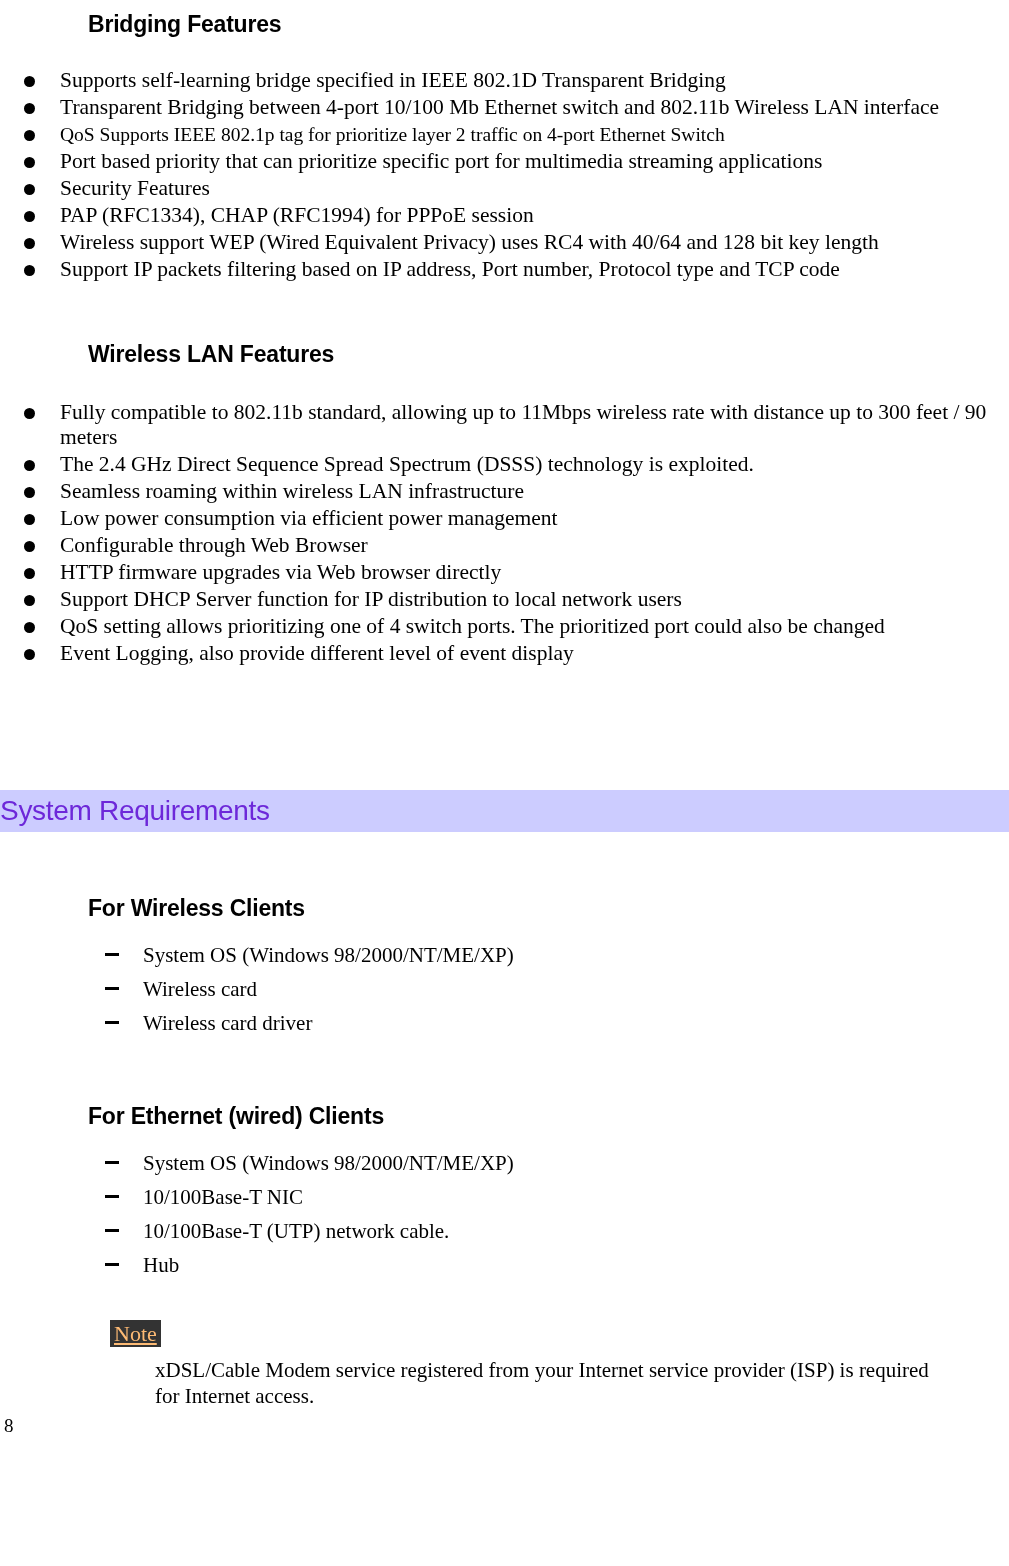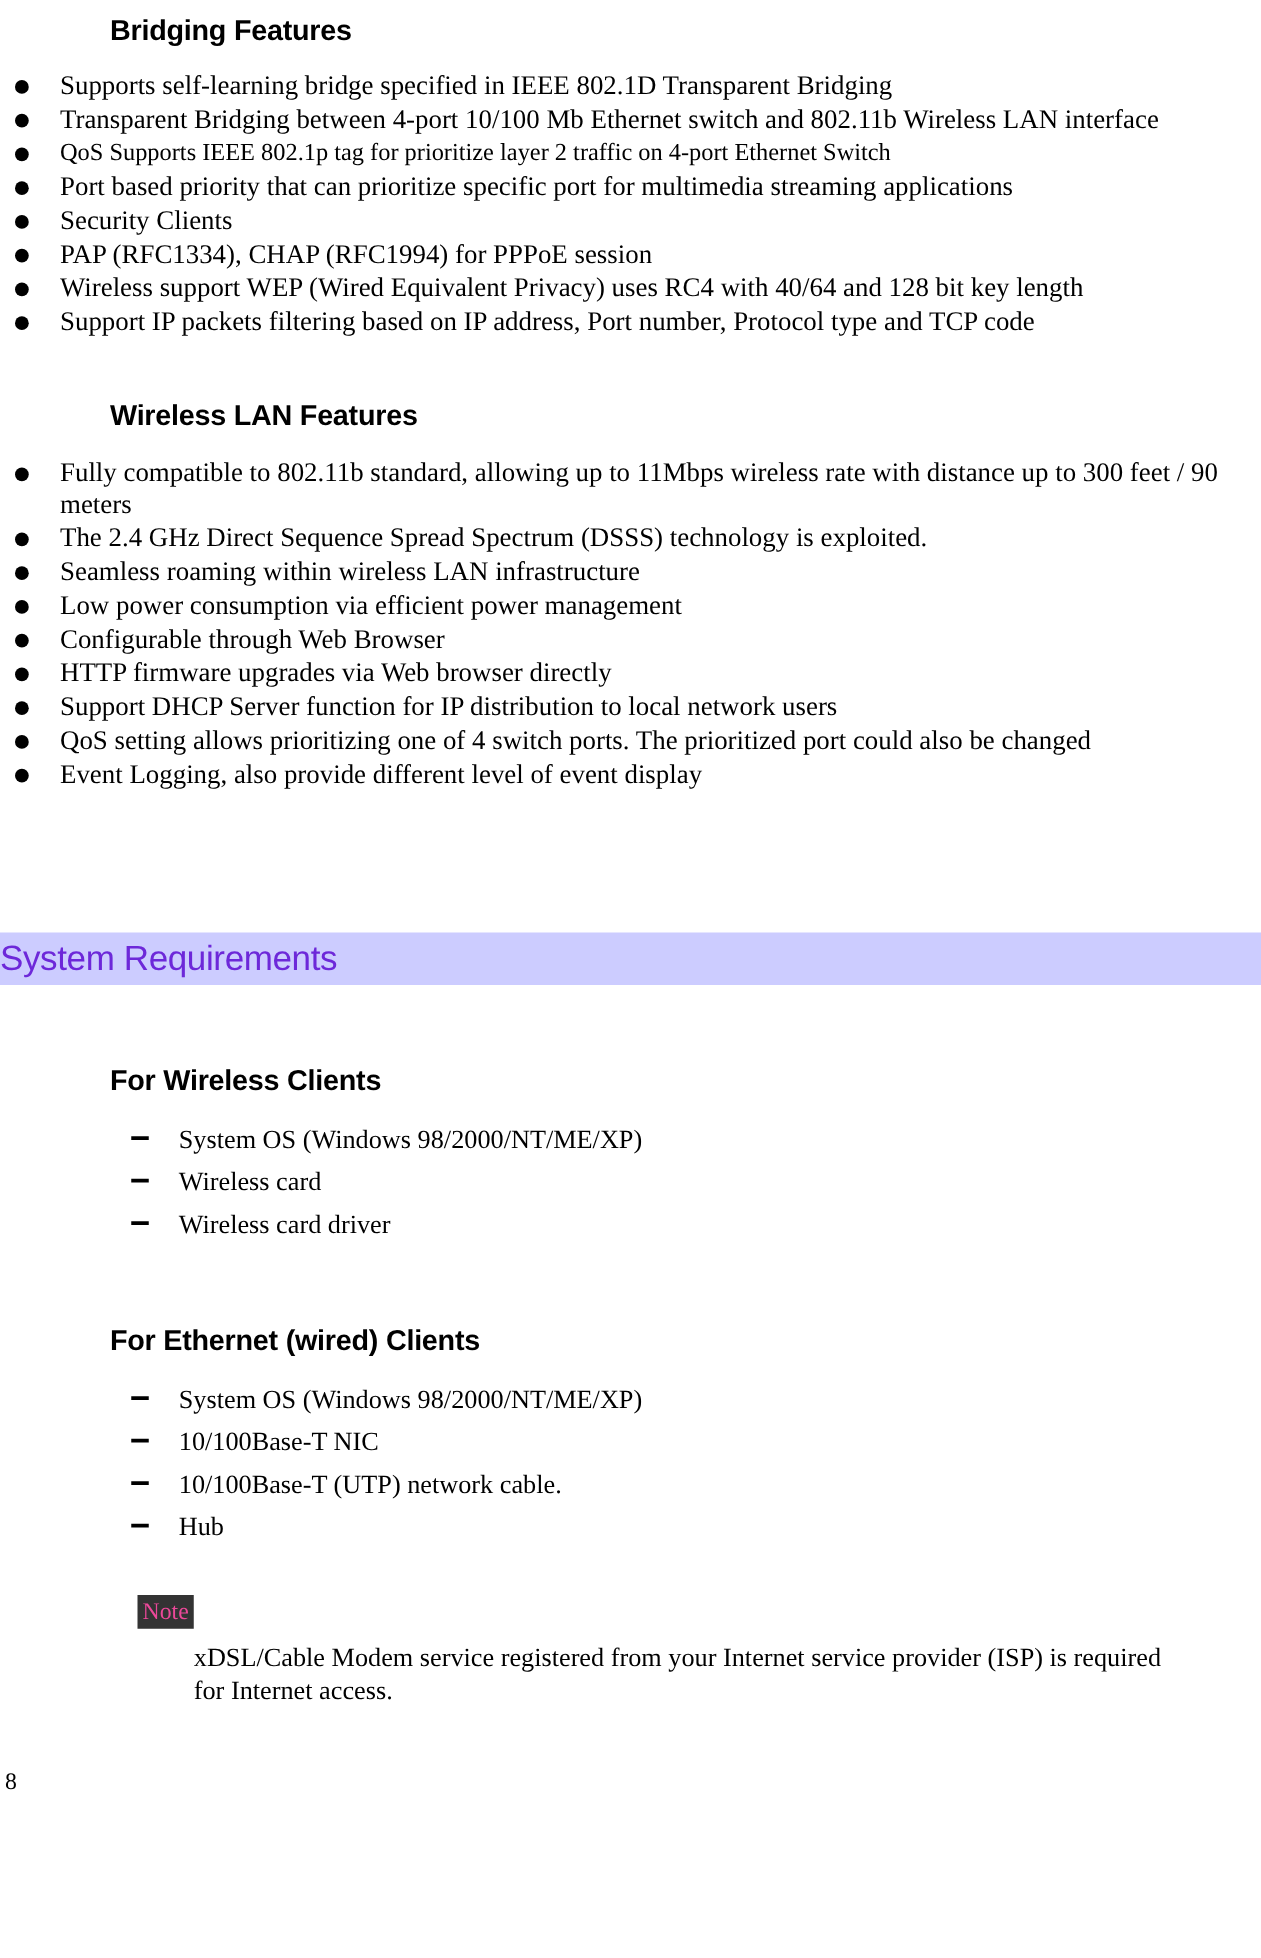--- a/index.html
+++ b/index.html
@@ -28,21 +28,21 @@
     font-weight: bold;
     font-size: 23px;
     line-height: 28px;
     margin: 0;
     padding: 0 0 0 88px;
     letter-spacing: -0.2px;
   }
 
   
   .bullets {
-    margin: 0;
+    margin: 12px;
     padding: 0;
     list-style: none;
   }
   .bullets li {
     position: relative;
     padding-left: 48px;
     margin: 0 0 2px 0;
     font-size: 21.5px;
     line-height: 25px;
     padding-right: 4px;
@@ -98,25 +98,26 @@
     width: 14px;
     height: 3px;
     background: #000;
     display: block;
   }
 
   
   .note-badge {
     display: inline-block;
     background: #333333;
-    color: #ec4899;
-    font-size: 19px;
+    color: #fdba74;
+    font-size: 22px;
     line-height: 27px;
     padding: 0 4px;
     margin-left: 110px;
+    text-decoration: underline;
   }
   .note-body {
     margin: 10px 0 0 155px;
     font-size: 21px;
     line-height: 26px;
     width: 790px;
   }
 
   
   .page-number {
@@ -160,21 +161,21 @@
     <li>
       <span class="dot"></span>
       <span class="txt small">QoS Supports IEEE 802.1p tag for prioritize layer 2 traffic on 4-port Ethernet Switch</span>
     </li>
     <li>
       <span class="dot"></span>
       <span class="txt">Port based priority that can prioritize specific port for multimedia streaming applications</span>
     </li>
     <li>
       <span class="dot"></span>
-      <span class="txt">Security Clients</span>
+      <span class="txt">Security Features</span>
     </li>
     <li>
       <span class="dot"></span>
       <span class="txt">PAP (RFC1334), CHAP (RFC1994) for PPPoE session</span>
     </li>
     <li>
       <span class="dot"></span>
       <span class="txt">Wireless support WEP (Wired Equivalent Privacy) uses RC4 with 40/64 and 128 bit key length</span>
     </li>
     <li>

